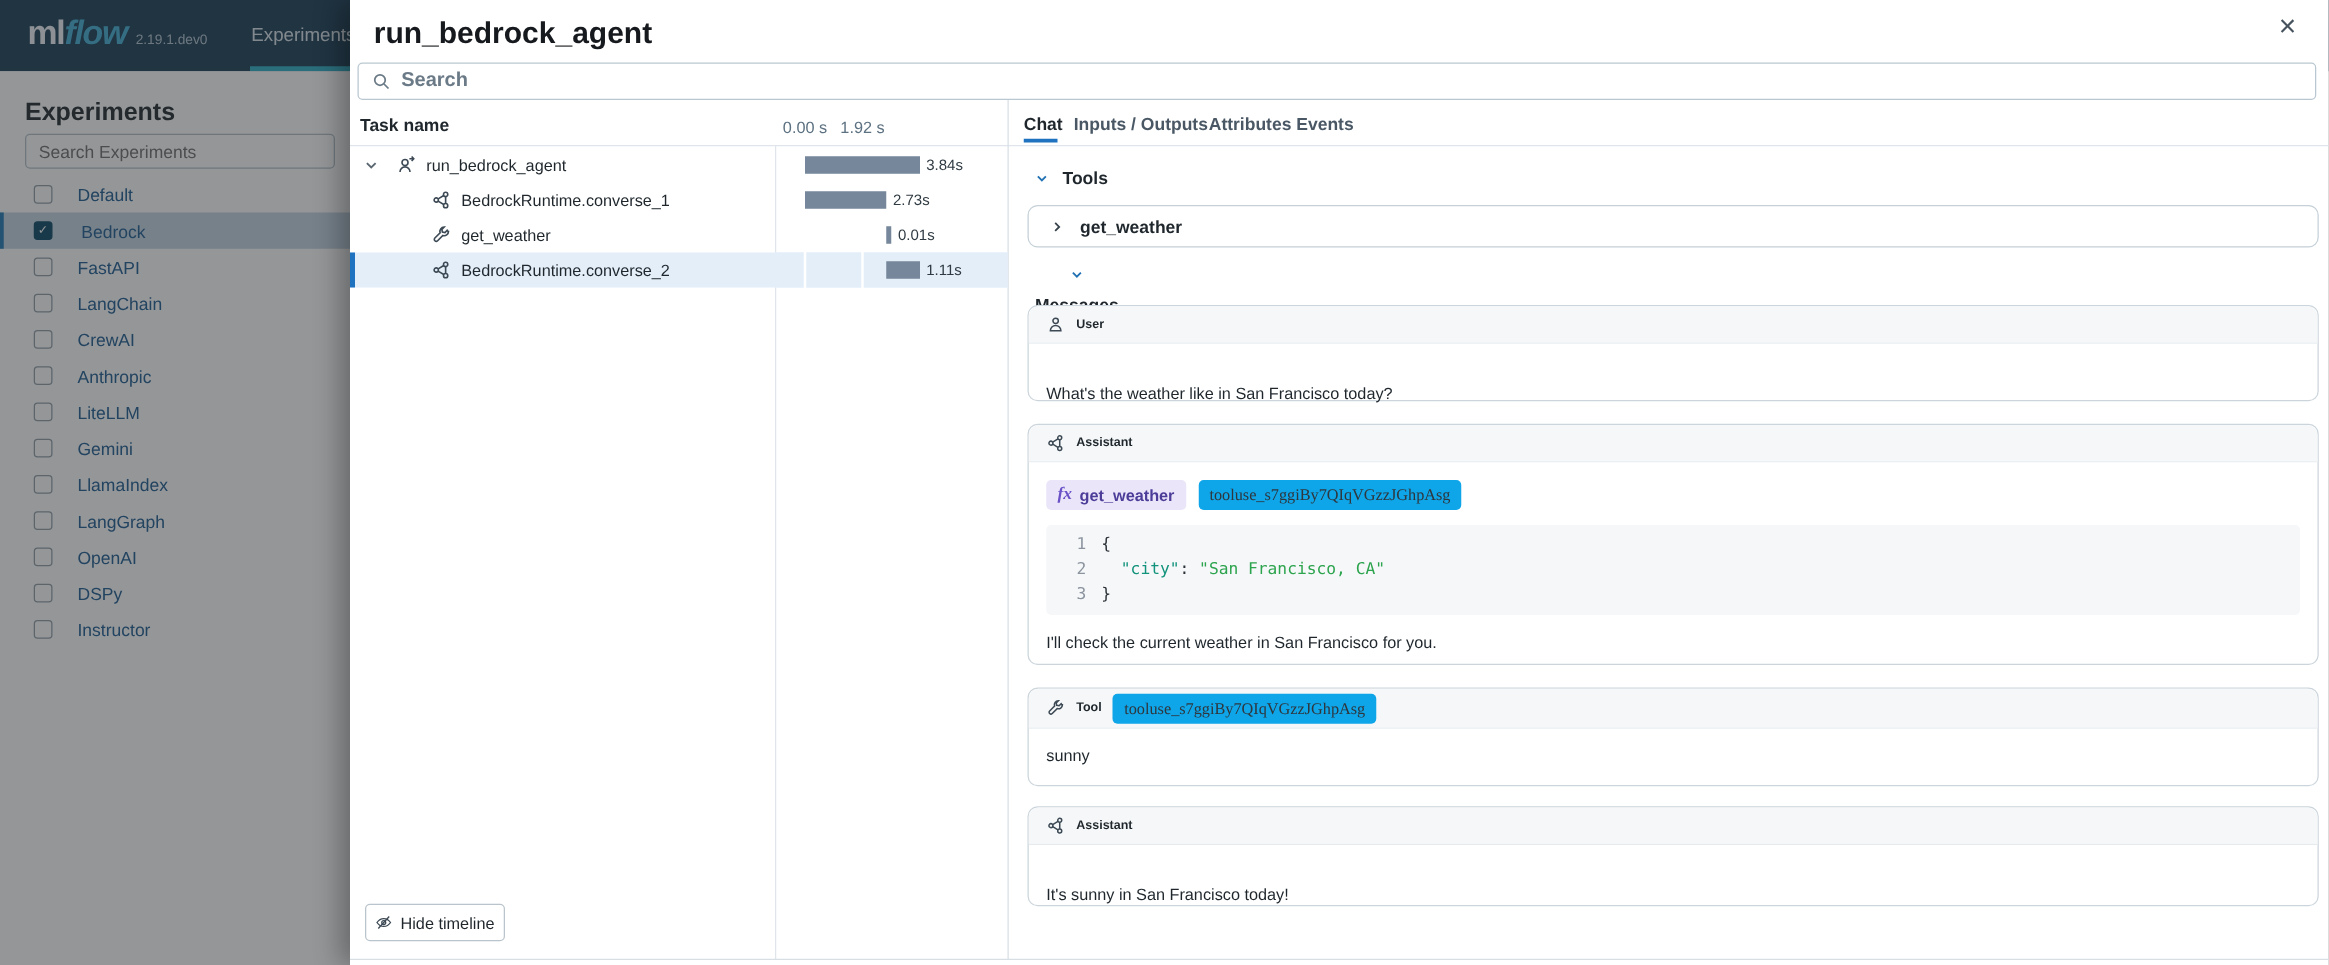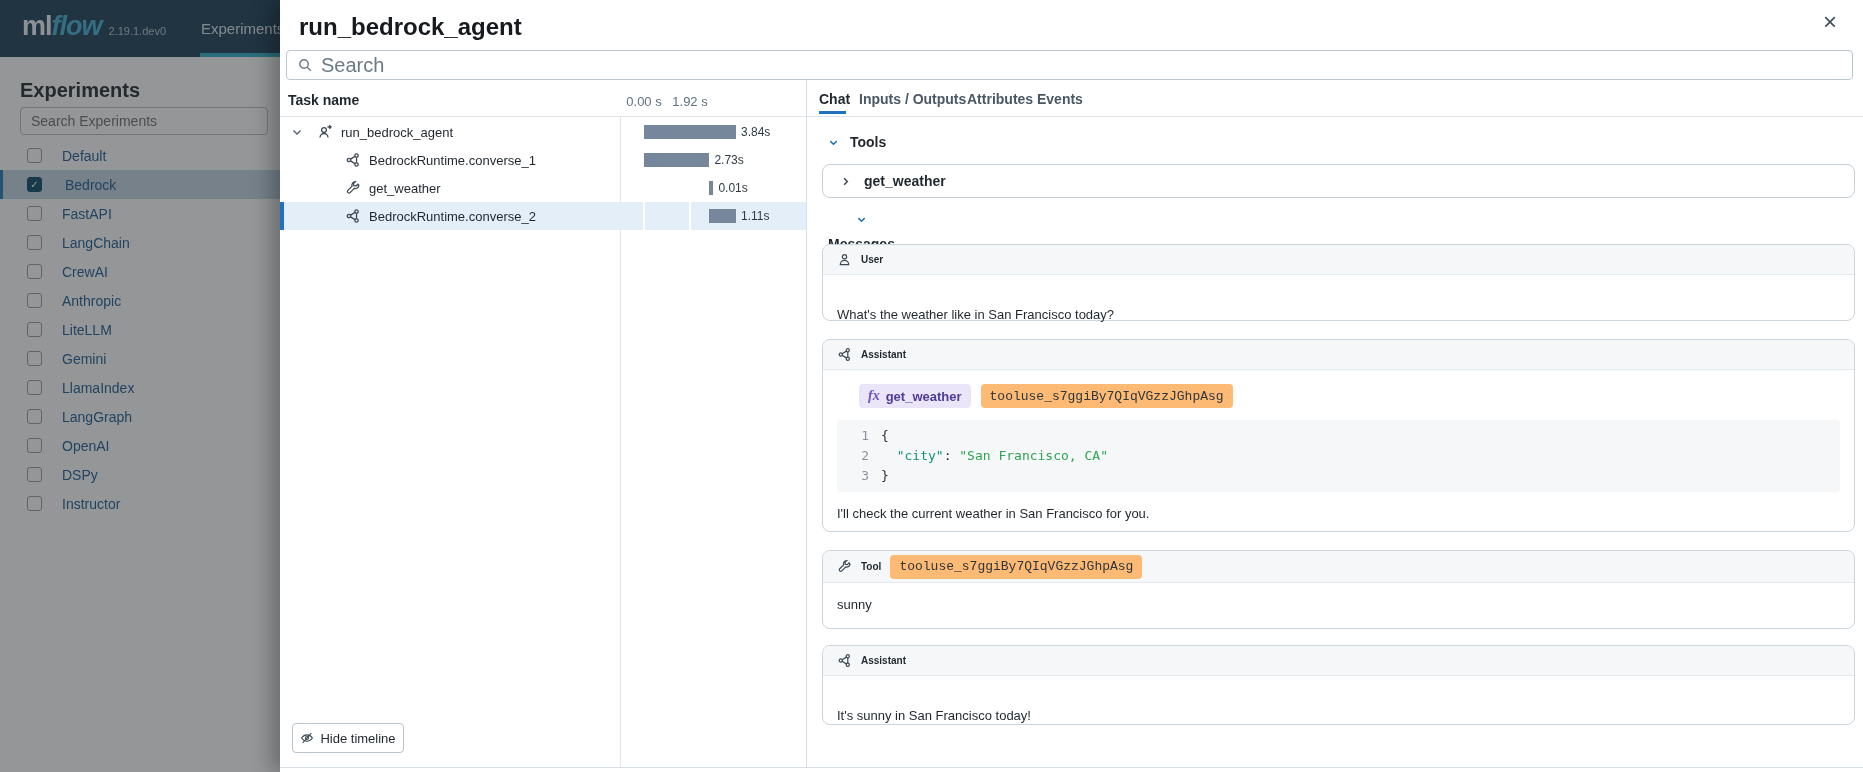--- a/index.html
+++ b/index.html
@@ -34,22 +34,22 @@
   .dim-overlay { position:absolute; inset:0; background:rgba(28,32,36,0.47); z-index:5; }
 
   
   .modal { position:absolute; left:280px; top:0; right:0; bottom:0; background:#fff; z-index:10;
            box-shadow:-8px 0 20px rgba(0,0,0,0.3); }
   .modal-title { position:absolute; left:19px; top:13px; font-size:24px; font-weight:bold; color:#16191d; }
   .modal-close { position:absolute; right:26px; top:10px; font-size:24px; color:#46535e; cursor:pointer;
                  line-height:1; background:none; border:none; font-family:inherit; }
   .modal-search { position:absolute; left:6px; right:10px; top:50px; height:30px; border:1px solid #b9c7d1;
                   border-radius:4px; display:flex; align-items:center; padding:0 10px; gap:8px; background:#fff; }
-  .modal-search input { border:none; outline:none; flex:1; font-size:20px; color:#8b5cf6;
-                        font-family:"Liberation Sans", sans-serif; }
+  .modal-search input { border:none; outline:none; flex:1; font-size:16px; color:#8b5cf6;
+                        font-family:"Liberation Sans", sans-serif;font-weight:bold; }
   .modal-search input::placeholder { color:#6b7a87; }
 
   .hdr-rule { position:absolute; left:0; right:0; top:116px; height:1px; background:#dfe5ea; }
   .bottom-rule { position:absolute; left:0; right:0; top:767px; height:1px; background:#d7dee4; }
   .vdiv-timeline { position:absolute; left:340px; top:116px; bottom:4px; width:1px; background:#dfe5ea; }
   .vdiv-chat { position:absolute; left:526px; top:80px; bottom:4px; width:1px; background:#d8dfe5; }
 
   .col-header { position:absolute; left:8px; top:92px; font-size:14px; font-weight:bold; color:#1f272d; }
   .tick-label { position:absolute; top:94px; transform:translateX(-50%); font-size:13px; color:#5c7181; }
 
@@ -99,26 +99,26 @@
   .card-tool { top:550px; height:79px; }
   .card-assistant2 { top:645px; height:80px; }
   .card-hdr { height:30px; background:#f5f7f8; border-bottom:1px solid #e4eaee; border-radius:8px 8px 0 0;
               display:flex; align-items:center; padding:0 14px; gap:9px; }
   .card-tool .card-hdr { height:32px; }
   .role-label { font-size:10px; font-weight:bold; color:#1f272d; }
   .card-body { padding:14px; }
   .msg-text { font-size:13px; color:#1f272d; }
   .card-user .msg-text, .card-assistant2 .msg-text { margin-top:18px; }
 
-  .chip-row { display:flex; align-items:center; gap:10px;margin-left:22px; }
+  .chip-row { display:flex; align-items:center; gap:10px; }
   .chip-fn { height:24px; display:inline-flex; align-items:center; gap:6px; padding:0 9px;
              background:#eae5f9; border-radius:4px; color:#4c3d99; font-size:13px; font-weight:bold; }
   .fx-glyph { font-family:"Liberation Serif", serif; font-style:italic; font-size:14px; color:#6a51c7; }
-  .chip-id { height:24px; display:inline-flex; align-items:center; padding:0 9px; background:#fdba74;
-             border-radius:4px; color:#2f363c; font-size:13px; font-family:Liberation Mono, monospace; }
+  .chip-id { height:24px; display:inline-flex; align-items:center; padding:0 9px; background:#0ea5e9;
+             border-radius:4px; color:#2f363c; font-size:13px; font-family:Liberation Serif, serif; }
 
   .code-block { margin-top:12px; background:#f6f7f9; border-radius:4px; padding:6px 0;
                 font-family:"DejaVu Sans Mono", monospace; font-size:13px; }
   .code-line { white-space:pre; line-height:20px; }
   .ln { display:inline-block; width:32px; text-align:right; color:#8b949e; margin-right:12px; }
   .code-plain { color:#2b3137; }
   .code-key { color:#12937c; }
   .code-string { color:#2da44e; }
   .after-code { margin-top:14px; }
 

